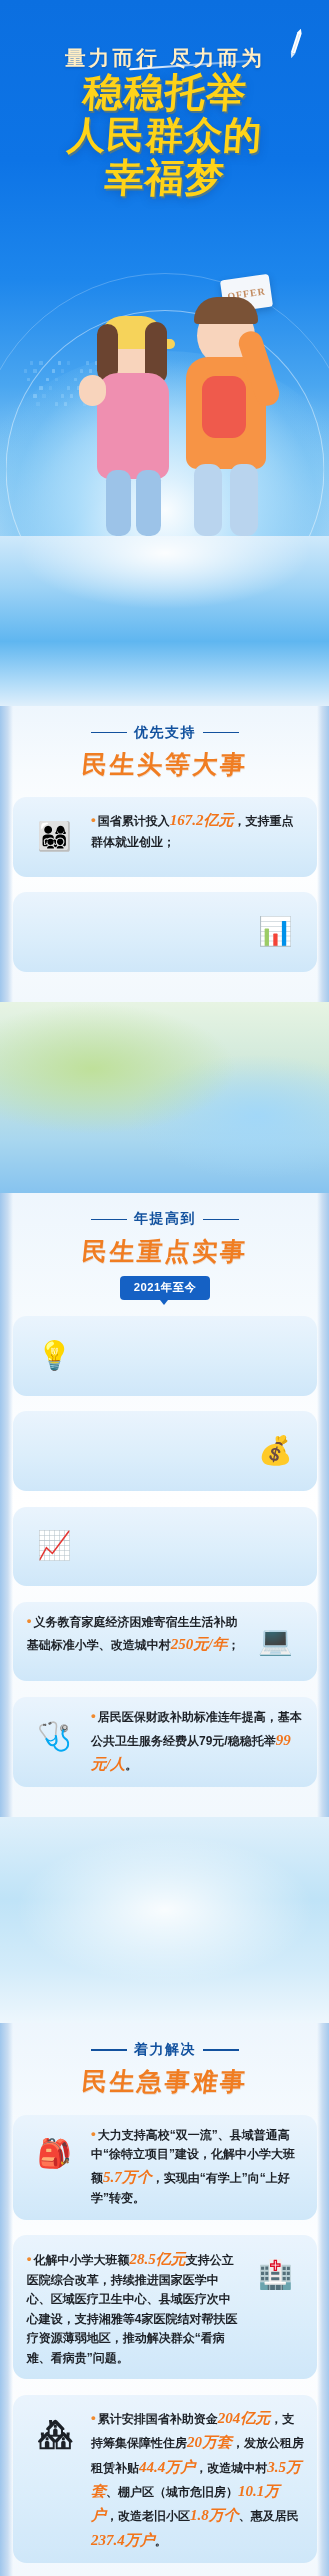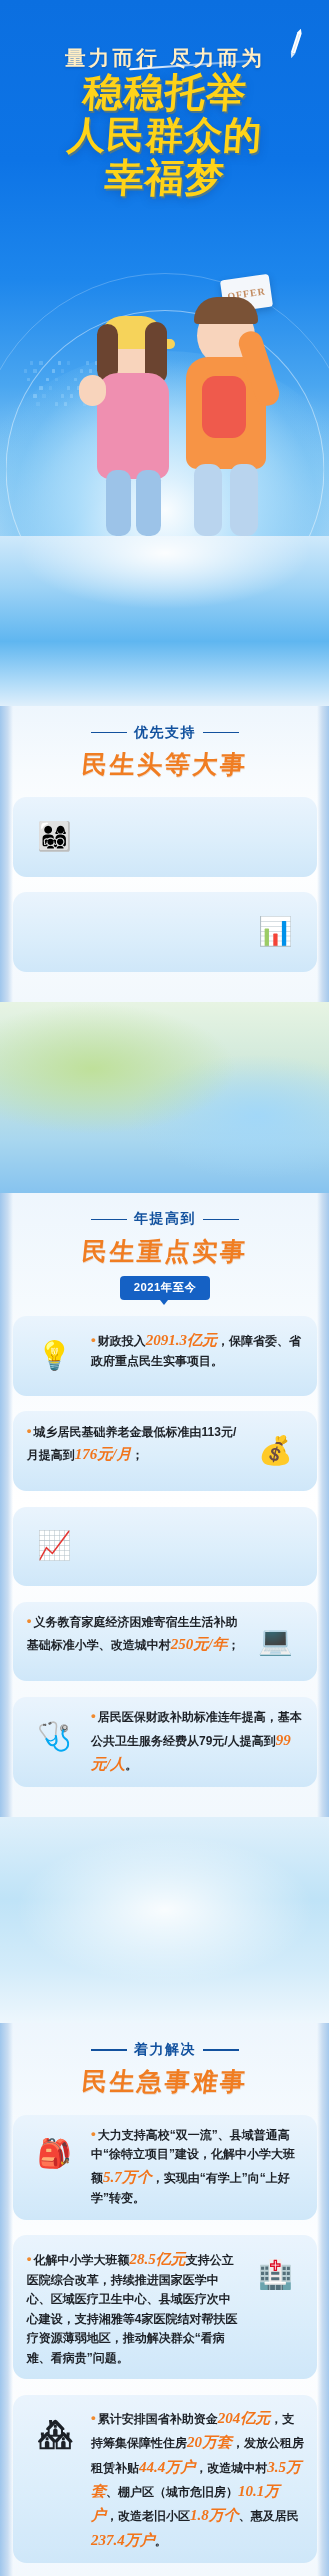--- a/index.html
+++ b/index.html
@@ -286,20 +286,21 @@
       <div class="sec-kicker">
         <span class="dash"></span>
         <span>优先支持</span>
         <span class="dash"></span>
       </div>
       <div class="sec-title">民生头等大事</div>
     </div>
     <div class="bullets">
         <div class="bullet bullet-with-art">
           <div class="art">👨‍👩‍👧‍👦</div>
+          <div><span class="dot">•</span><span class="txt">国省累计投入</span><span class="txt hl">167.2亿元</span><span class="txt">，支持重点群体就业创业；</span></div>
         </div>
         <div class="bullet bullet-with-art right">
           <div class="art">📊</div>
         </div>
       </div>
   </div>
 
   <div class="photo-band">
     <div class="photo-grad-2"></div>
   </div>
@@ -310,36 +311,34 @@
         <span class="dash"></span>
         <span>年提高到</span>
         <span class="dash"></span>
       </div>
       <div class="sec-title">民生重点实事</div>
       <div class="sec-badge">2021年至今</div>
     </div>
     <div class="bullets">
         <div class="bullet bullet-with-art">
           <div class="art">💡</div>
-          <div><span class="dot">•</span><span class="txt">财政投入</span><span class="txt hl">2091.3亿元</span><span class="txt">，保障省委、省政府重点民生实事项目。</span></div>
         </div>
         <div class="bullet bullet-with-art right">
           <div class="art">💰</div>
-          <div><span class="dot">•</span><span class="txt">城乡居民基础养老金最低标准由113元/月提高到</span><span class="txt hl">176元/月</span><span class="txt">；</span></div>
         </div>
         <div class="bullet bullet-with-art">
           <div class="art">📈</div>
         </div>
         <div class="bullet bullet-with-art right">
           <div class="art">💻</div>
           <div><span class="dot">•</span><span class="txt">义务教育家庭经济困难寄宿生生活补助基础标准小学、改造城中村</span><span class="txt hl">250元/年</span><span class="txt">；</span></div>
         </div>
         <div class="bullet bullet-with-art">
           <div class="art">🩺</div>
-          <div><span class="dot">•</span><span class="txt">居民医保财政补助标准连年提高，基本公共卫生服务经费从79元/人提高到</span><span class="txt hl">99元/人</span><span class="txt">。</span></div>
+          <div><span class="dot">•</span><span class="txt">居民医保财政补助标准连年提高，基本公共卫生服务经费从79元/稳稳托举</span><span class="txt hl">99元/人</span><span class="txt">。</span></div>
         </div>
       </div>
   </div>
 
   <div class="photo-band">
     <div class="photo-grad-3"></div>
   </div>
 
   <div class="content-band">
     <div class="sec-head">

